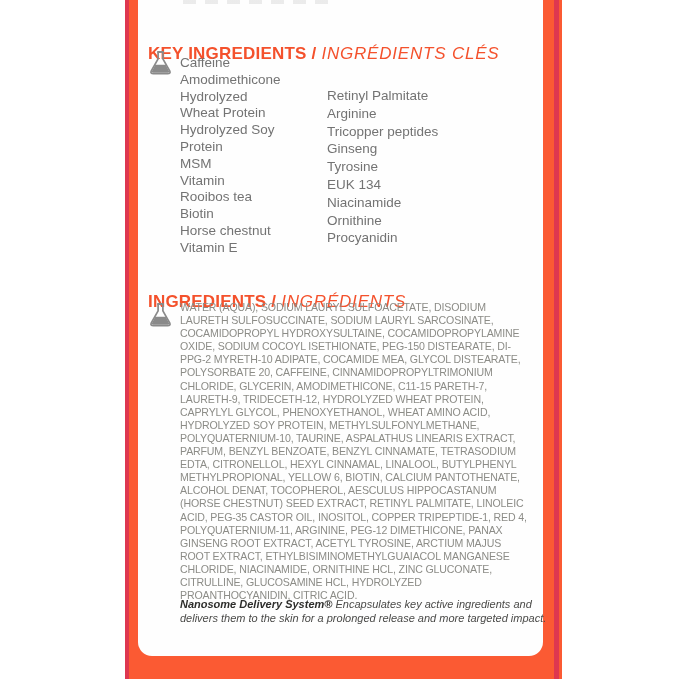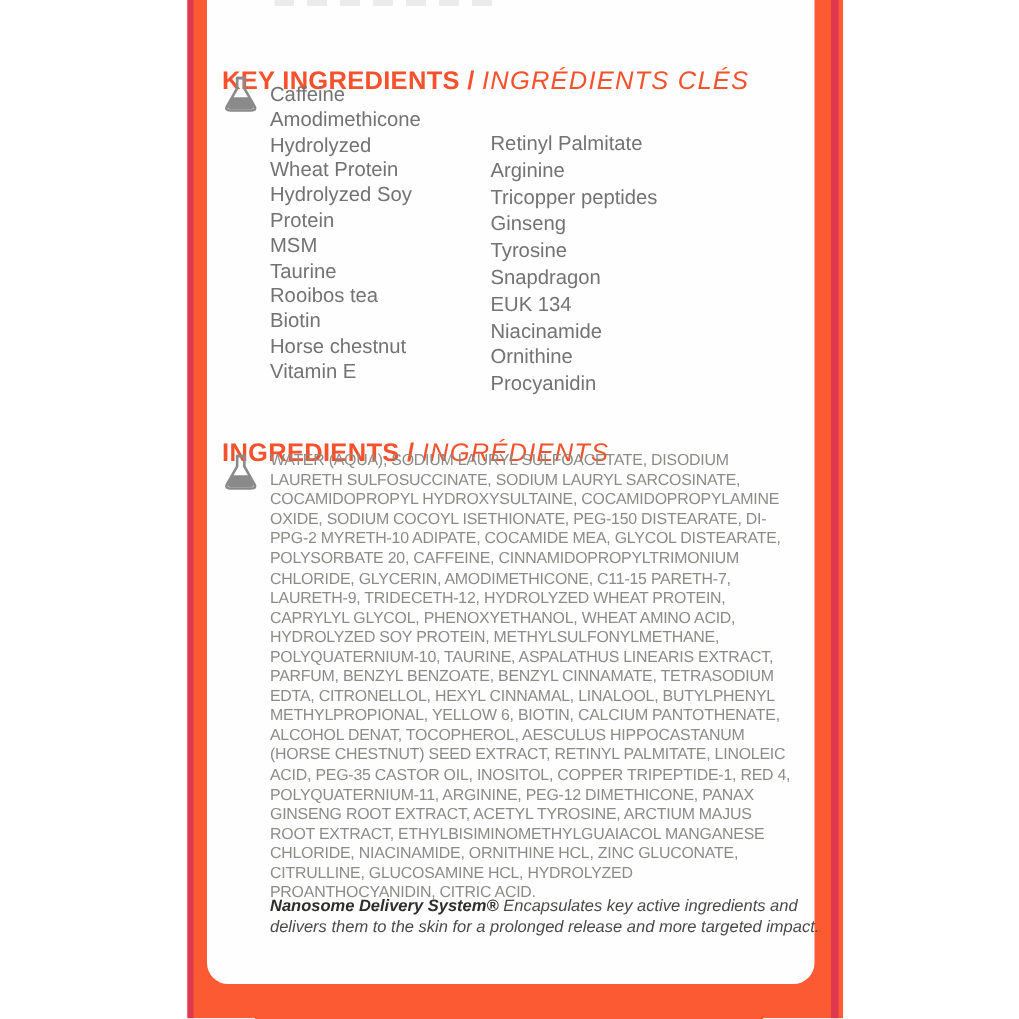--- a/index.html
+++ b/index.html
@@ -75,33 +75,32 @@
       </svg>
 
       <div class="ki-col ki-left">
         <div class="ki-item">Caffeine</div>
         <div class="ki-item">Amodimethicone</div>
         <div class="ki-item">Hydrolyzed
 Wheat Protein</div>
         <div class="ki-item">Hydrolyzed Soy
 Protein</div>
         <div class="ki-item">MSM</div>
-        <div class="ki-item">Taurine</div>
+        <div class="ki-item">Vitamin</div>
         <div class="ki-item">Rooibos tea</div>
         <div class="ki-item">Biotin</div>
         <div class="ki-item">Horse chestnut</div>
         <div class="ki-item">Vitamin E</div>
       </div>
       <div class="ki-col ki-right">
         <div class="ki-item">Retinyl Palmitate</div>
         <div class="ki-item">Arginine</div>
         <div class="ki-item">Tricopper peptides</div>
         <div class="ki-item">Ginseng</div>
         <div class="ki-item">Tyrosine</div>
-        <div class="ki-item">Snapdragon</div>
         <div class="ki-item">EUK 134</div>
         <div class="ki-item">Niacinamide</div>
         <div class="ki-item">Ornithine</div>
         <div class="ki-item">Procyanidin</div>
       </div>
 
       <div class="sec-head head2">
         <span class="b">INGREDIENTS</span>
         <span class="b">/</span>
         <span class="i">INGRÉDIENTS</span>

